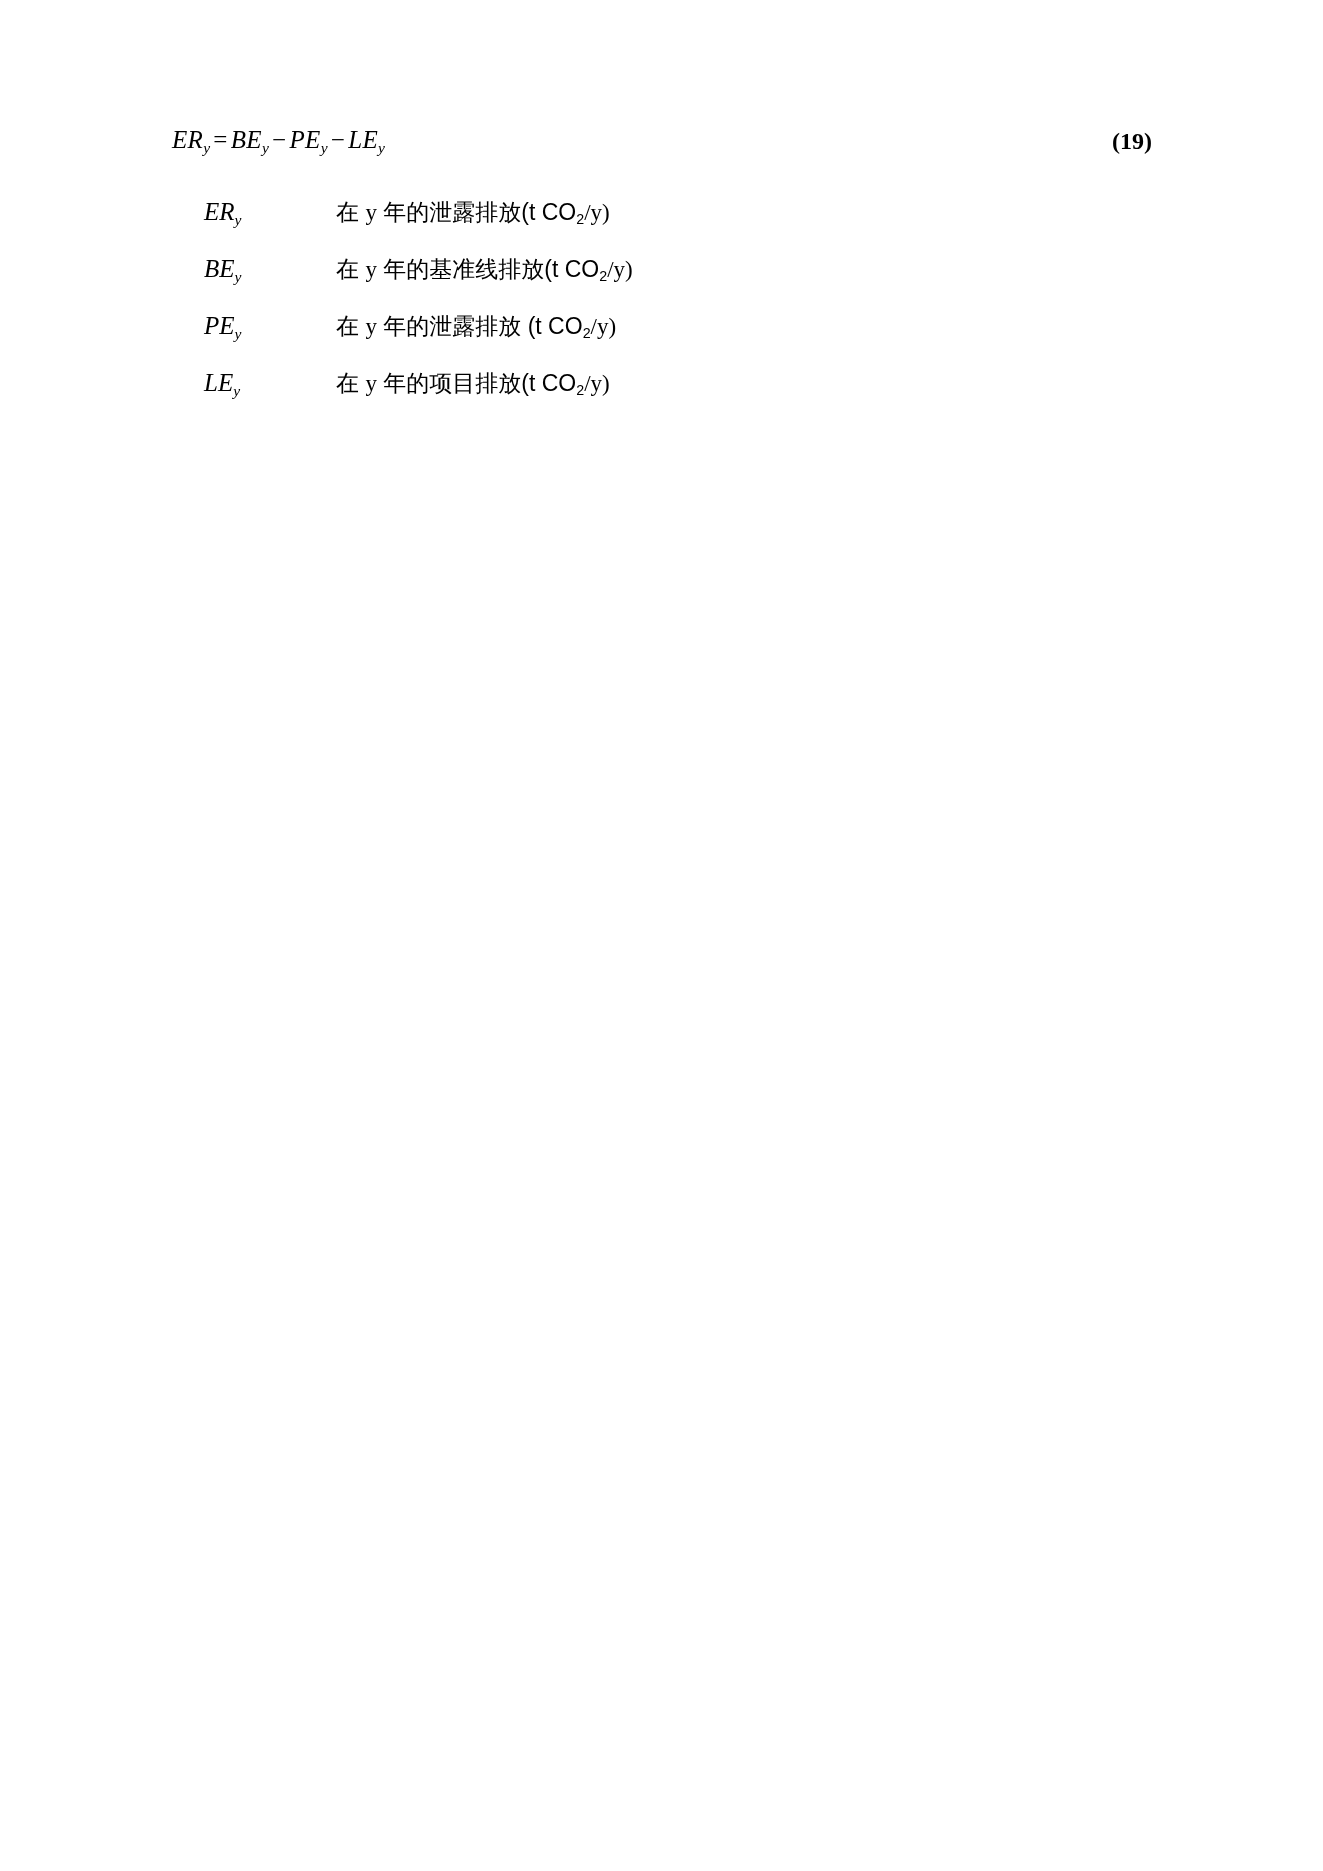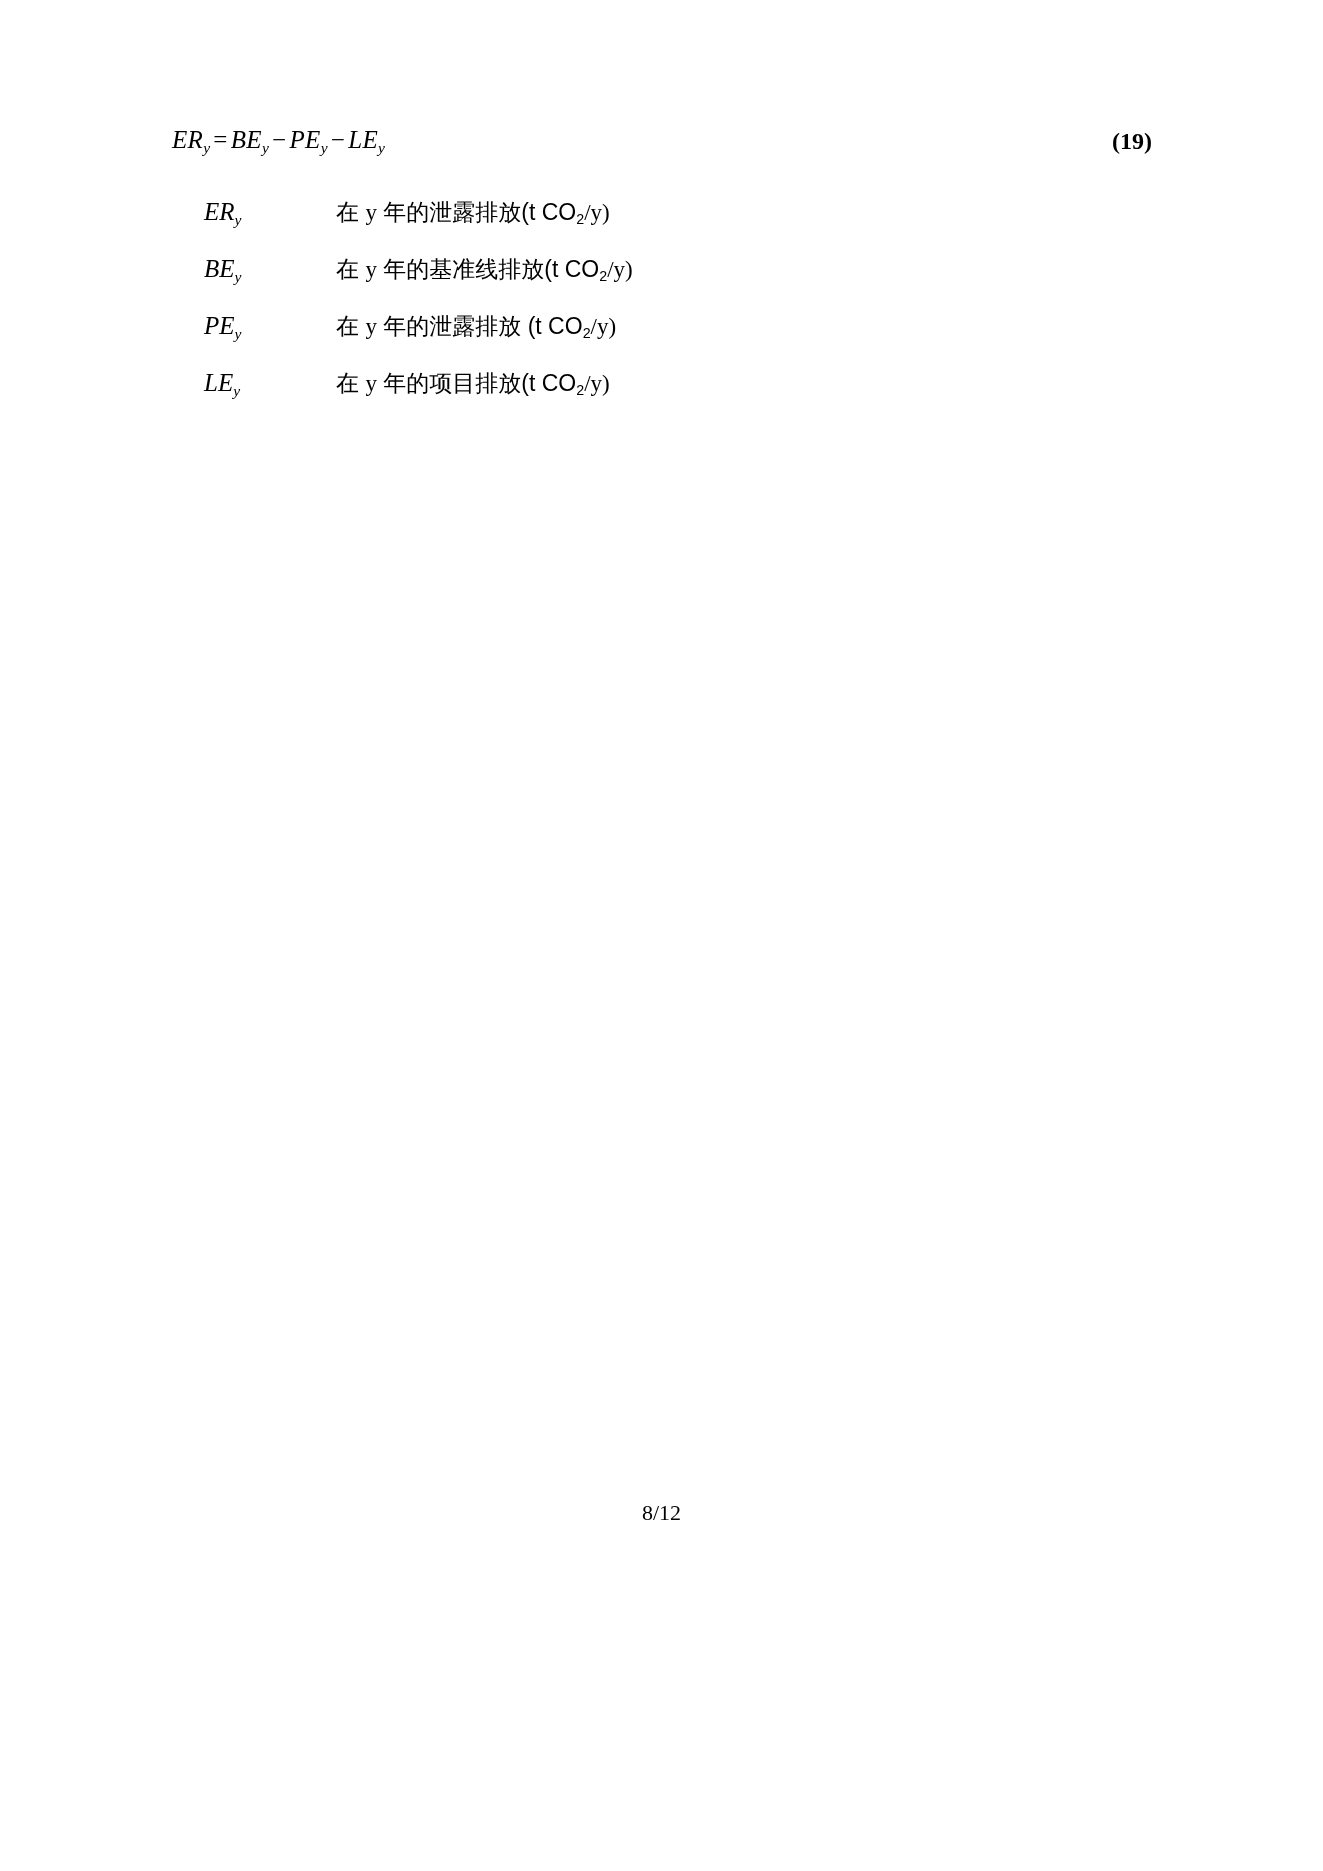--- a/index.html
+++ b/index.html
@@ -144,14 +144,13 @@
       <span class="def-desc"><span>在 </span><span class="latin">y</span><span> 年的泄露排放 (t CO</span><span class="sub-n">2</span><span class="latin">/y)</span></span>
     </div>
 
     <div class="def-row">
       <span class="def-sym"><span>LE</span><sub>y</sub></span>
       <span class="def-desc"><span>在 </span><span class="latin">y</span><span> 年的项目排放(t CO</span><span class="sub-n">2</span><span class="latin">/y)</span></span>
     </div>
 
   </div>
 
-  <div class="footer">8/12</div>
 </div>
 
 </body></html>

